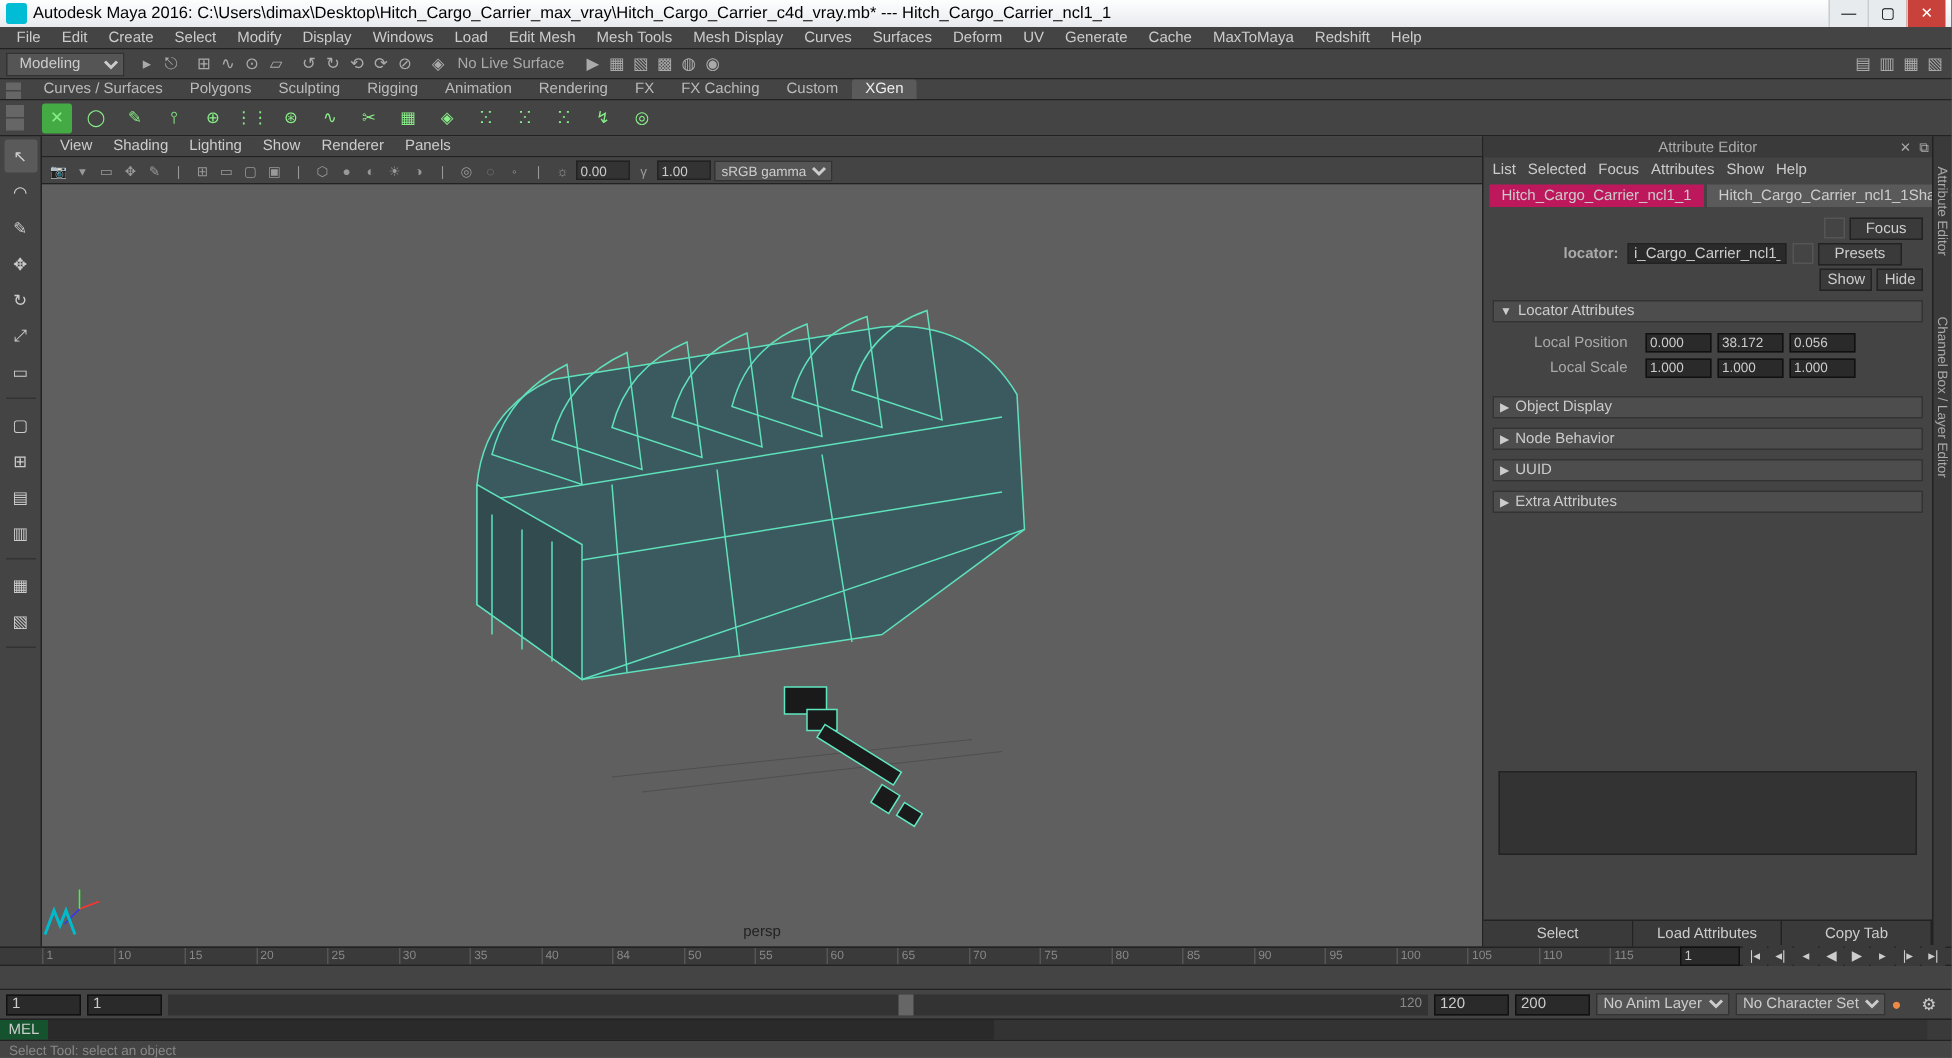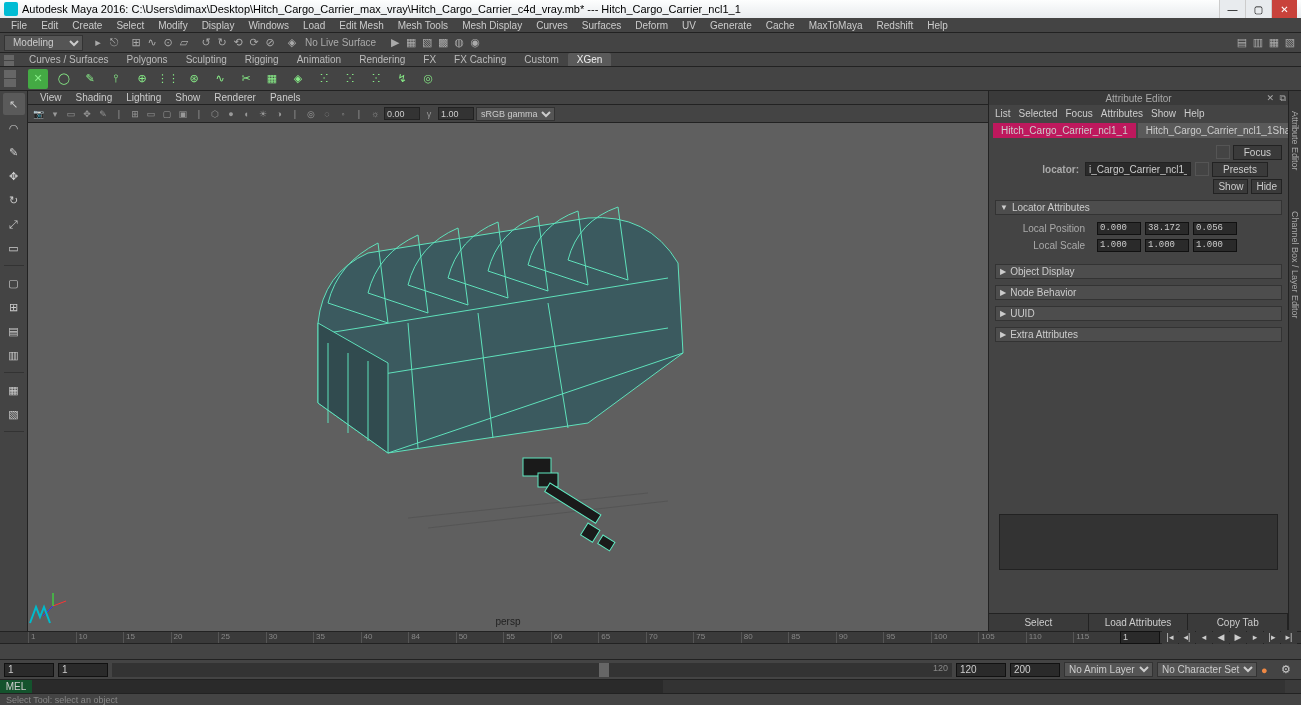--- a/index.html
+++ b/index.html
@@ -71,21 +71,21 @@
 .ae-row .label { width: 90px; text-align: right; padding-right: 6px; font-size: 10px; color: #aaa; font-weight: bold; }
 .ae-row input[type=text] { background: #2a2a2a; border: 1px solid #222; color: #ccc; font-size: 10px; height: 14px; width: 106px; padding: 0 3px; }
 .ae-row .mini-icon { width: 14px; height: 14px; margin-left: 4px; border: 1px solid #555; cursor: pointer; }
 .ae-btn { background: #3a3a3a; color: #ccc; font-size: 10px; padding: 1px 10px; cursor: pointer; border: 1px solid #222; margin-left: 3px; }
 .ae-section { margin-top: 6px; }
 .ae-section-header { background: #4d4d4d; height: 15px; display: flex; align-items: center; padding: 0 4px; font-size: 10px; color: #ccc; cursor: pointer; border: 1px solid #333; }
 .ae-section-header .tri { margin-right: 4px; font-size: 8px; }
 .ae-section-body { padding: 4px 2px; }
 .ae-section-body .field-row { display: flex; align-items: center; height: 16px; margin: 1px 0; }
 .ae-section-body .field-row .fl { width: 100px; text-align: right; font-size: 10px; color: #aaa; padding-right: 12px; }
-.ae-section-body .field-row input { width: 44px; height: 13px; background: #2a2a2a; border: 1px solid #111; color: #ccc; font-size: 9px; margin-right: 4px; padding: 0 2px; font-family: Liberation Mono, monospace; }
+.ae-section-body .field-row input { width: 44px; height: 13px; background: #2a2a2a; border: 1px solid #111; color: #ccc; font-size: 9px; margin-right: 4px; padding: 0 2px; }
 .ae-notes-label { font-size: 10px; color: #aaa; padding: 2px 4px; }
 .ae-notes-area { height: 56px; background: #333; border: 1px solid #222; margin: 2px 4px; }
 .ae-footer { display: flex; height: 18px; border-top: 1px solid #222; }
 .ae-footer .fb { flex: 1; display: flex; align-items: center; justify-content: center; font-size: 10px; background: #3a3a3a; border-right: 1px solid #222; cursor: pointer; }
 
 
 .side-strip { width: 13px; background: #3a3a3a; border-left: 1px solid #222; display: flex; flex-direction: column; align-items: center; padding-top: 20px; gap: 40px; }
 .side-strip .st { writing-mode: vertical-rl; font-size: 9px; color: #aaa; cursor: pointer; }
 
 

